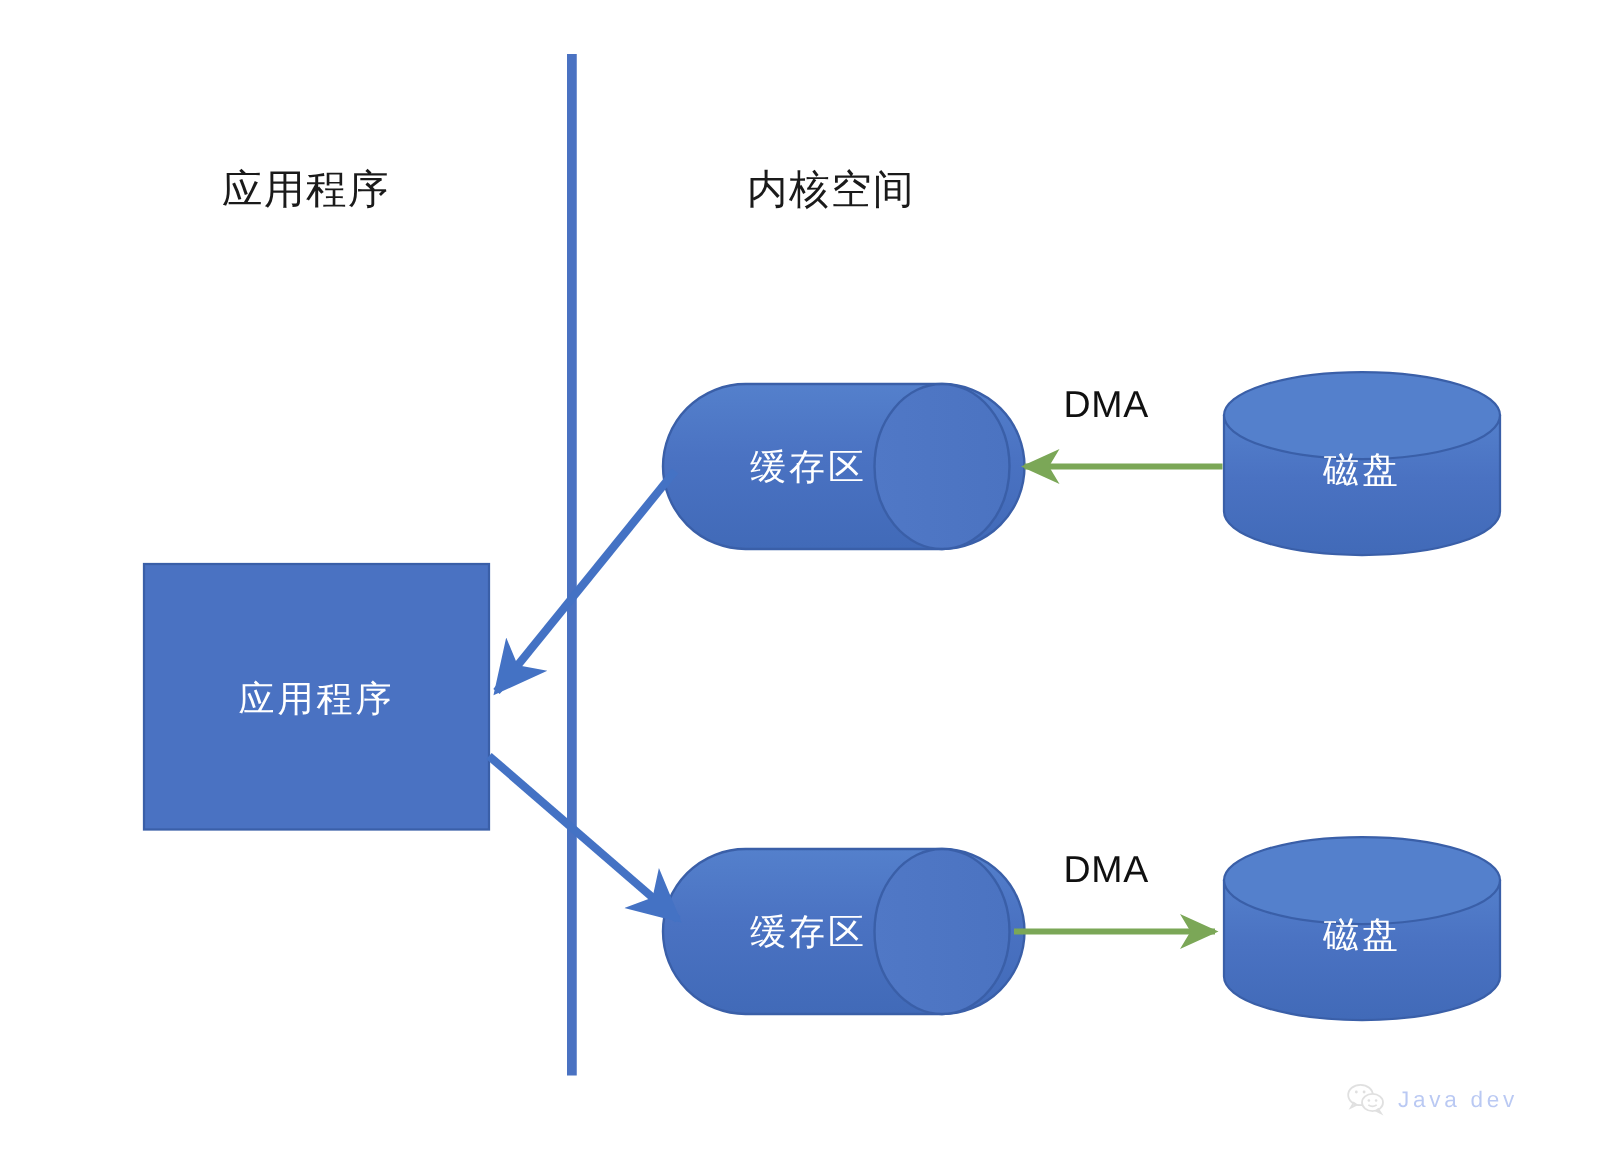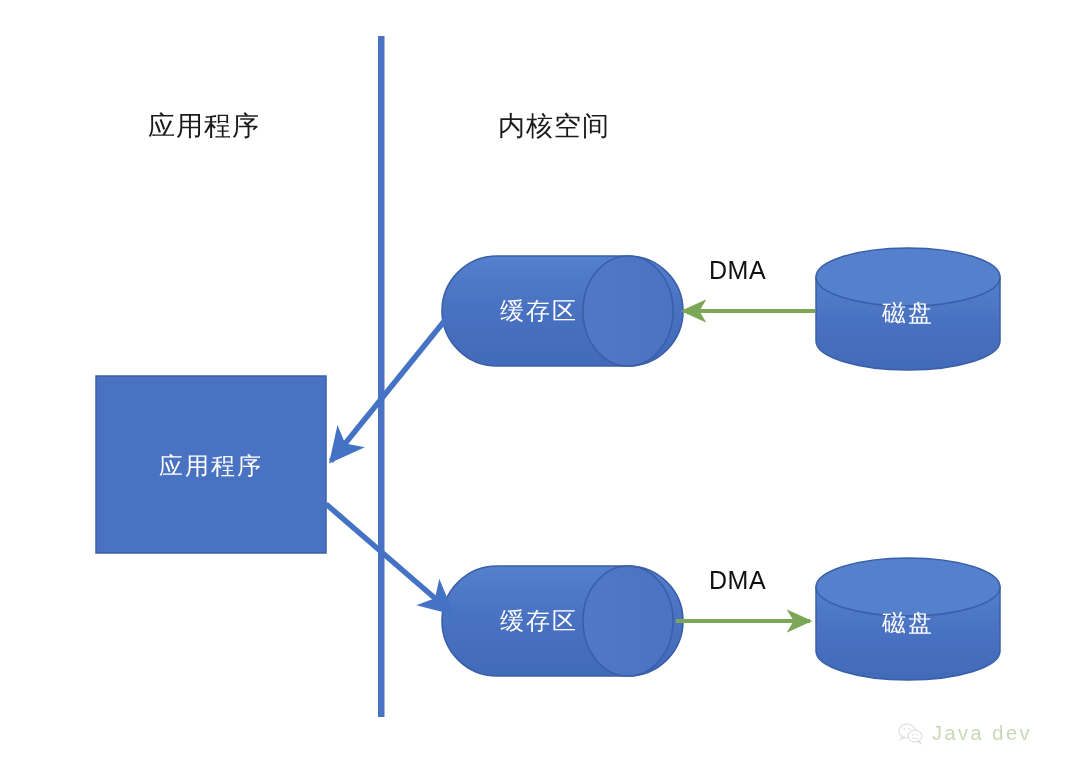--- a/index.html
+++ b/index.html
@@ -47,22 +47,22 @@
     text-align: center;
   }
   .watermark {
     position: absolute;
     display: flex;
     align-items: center;
     gap: 8px;
     opacity: 0.30;
   }
   .watermark-text {
-    font-size: 20px;
-    color: #4d7c0f;
+    font-size: 15px;
+    color: #1d4ed8;
     letter-spacing: 2.5px;
     font-family: "Liberation Sans", "DejaVu Sans", sans-serif;
   }
 </style>
 </head>
 <body>
 
 <div id="canvas">
 
   <svg class="layer" viewBox="0 0 1080 776" xmlns="http://www.w3.org/2000/svg">

